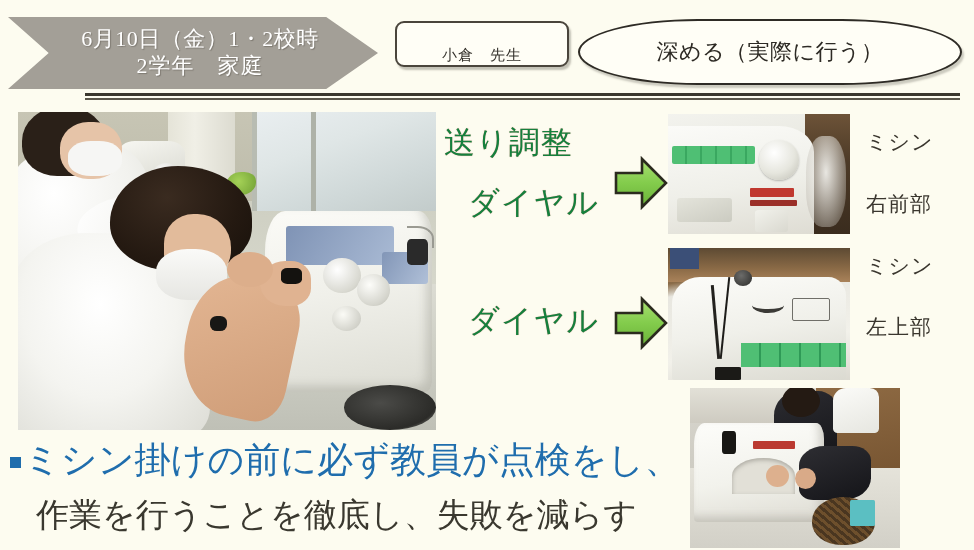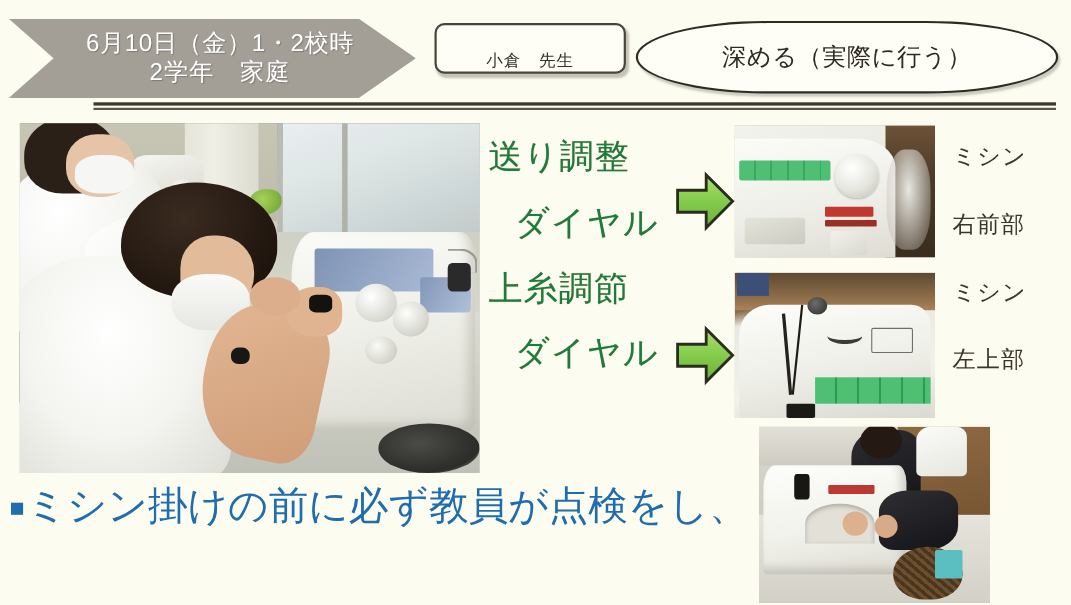--- a/index.html
+++ b/index.html
@@ -6,21 +6,21 @@
     margin: 0;
     padding: 0;
     background: #ffffff;
   }
   #slide {
     position: relative;
     width: 974px;
     height: 550px;
     background: #fdfcf0;
     overflow: hidden;
-    font-family: Liberation Sans, sans-serif;
+    font-family: Liberation Serif, serif;
   }
 
   
   .chevron-banner {
     position: absolute;
     left: 8px;
     top: 17px;
     width: 370px;
     height: 72px;
   }
@@ -651,21 +651,20 @@
       <div class="jacket-b"></div>
       <div class="hand-b1"></div>
       <div class="hand-b2"></div>
       <div class="bag-b"></div>
       <div class="teal-b"></div>
     </div>
   </div>
 
   <div class="red-label" id="red-1">送り調整</div>
   <div class="red-label" id="red-2">ダイヤル</div>
-  <div class="red-label" id="red-3">上糸調節</div>
   <div class="red-label" id="red-4">ダイヤル</div>
 
   <div class="green-arrow" id="arrow-1">
     <svg viewBox="0 0 58 58" width="58" height="58" aria-hidden="true">
       <defs>
         <linearGradient id="ag1" x1="0" y1="0" x2="0" y2="1">
           <stop offset="0%" stop-color="#a8df72"></stop>
           <stop offset="50%" stop-color="#83cc4c"></stop>
           <stop offset="100%" stop-color="#69b038"></stop>
         </linearGradient>
@@ -689,15 +688,16 @@
   <div class="side-caption" id="cap-1">ミシン</div>
   <div class="side-caption" id="cap-2">右前部</div>
   <div class="side-caption" id="cap-3">ミシン</div>
   <div class="side-caption" id="cap-4">左上部</div>
 
   <div id="summary">
     <div class="sum-line1">
       <span class="sum-bullet"></span>
       <span>ミシン掛けの前に必ず教員が点検をし、</span>
     </div>
+    <div class="sum-line2">作業を行うことを徹底し、失敗を減らす</div>
   </div>
 
 </div>
 
 </body></html>

